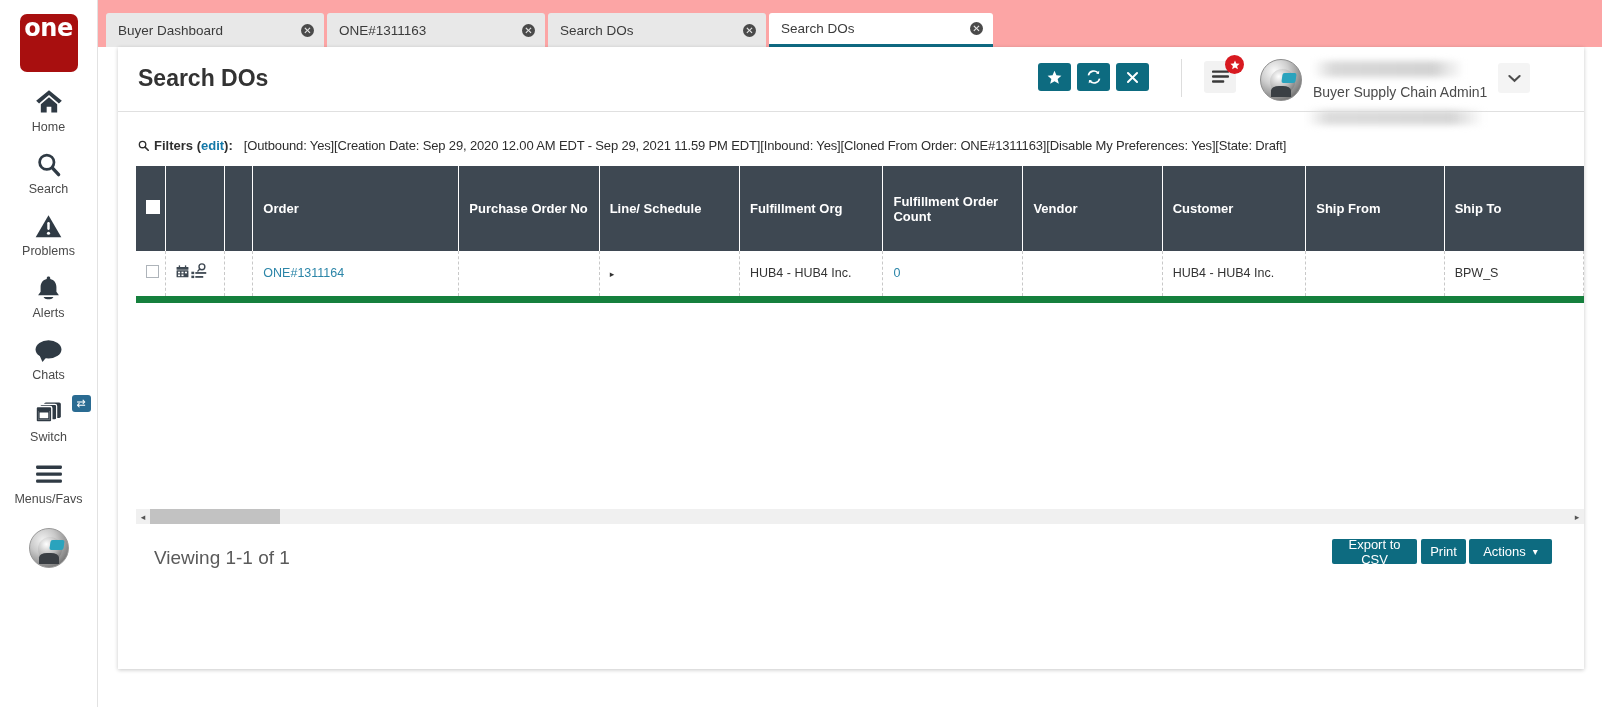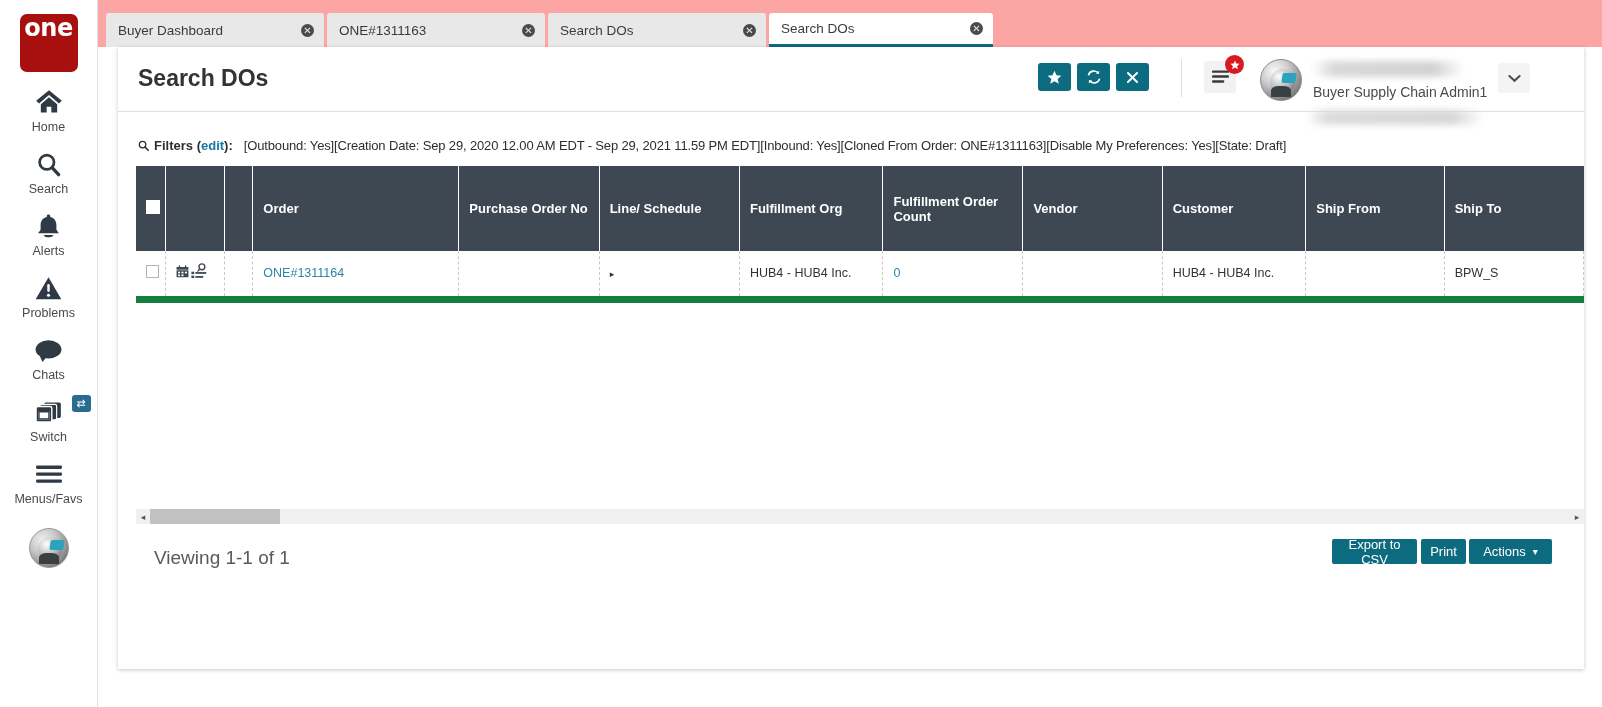--- a/index.html
+++ b/index.html
@@ -248,37 +248,37 @@
         <svg width="27" height="27" viewBox="0 0 24 24" fill="none" stroke="#2f3a44" stroke-width="2.4">
           <circle cx="10.5" cy="10" r="6.4"></circle>
             <line x1="15.4" y1="15" x2="21" y2="21" stroke-linecap="round" stroke-width="3"></line>
         </svg>
       </span>
       <span class="nav-label">Search</span>
     </div>
 
     <div class="nav-item">
       <span class="nav-icon">
-        <svg width="25" height="26" viewBox="0 0 22 24" fill="#2f3a44">
-          <path d="M11 1.4 C12 1.4 12.6 2 12.6 2.8 L12.6 3.6 C16.2 4.4 18.3 7.3 18.3 11 L18.3 15.4 L20.6 18.6 L1.4 18.6 L3.7 15.4 L3.7 11 C3.7 7.3 5.8 4.4 9.4 3.6 L9.4 2.8 C9.4 2 10 1.4 11 1.4 Z"></path>
-          <path d="M6.4 20.2 L15.6 20.2 C15.6 20.2 14.6 22.4 11 22.4 C7.4 22.4 6.4 20.2 6.4 20.2 Z"></path>
-        </svg>
-      </span>
-      <span class="nav-label">Alerts</span>
-    </div>
-
-    <div class="nav-item">
-      <span class="nav-icon">
         <svg width="27" height="25" viewBox="0 0 24 22" fill="#2f3a44">
           <path d="M12 1 L23.4 20.6 L0.6 20.6 Z"></path>
           <rect x="10.9" y="7" width="2.2" height="7" fill="#fff" rx="1"></rect>
           <circle cx="12" cy="17" r="1.4" fill="#fff"></circle>
         </svg>
       </span>
       <span class="nav-label">Problems</span>
+    </div>
+
+    <div class="nav-item">
+      <span class="nav-icon">
+        <svg width="25" height="26" viewBox="0 0 22 24" fill="#2f3a44">
+          <path d="M11 1.4 C12 1.4 12.6 2 12.6 2.8 L12.6 3.6 C16.2 4.4 18.3 7.3 18.3 11 L18.3 15.4 L20.6 18.6 L1.4 18.6 L3.7 15.4 L3.7 11 C3.7 7.3 5.8 4.4 9.4 3.6 L9.4 2.8 C9.4 2 10 1.4 11 1.4 Z"></path>
+          <path d="M6.4 20.2 L15.6 20.2 C15.6 20.2 14.6 22.4 11 22.4 C7.4 22.4 6.4 20.2 6.4 20.2 Z"></path>
+        </svg>
+      </span>
+      <span class="nav-label">Alerts</span>
     </div>
 
     <div class="nav-item">
       <span class="nav-icon">
         <svg width="29" height="25" viewBox="0 0 26 22" fill="#2f3a44">
           <ellipse cx="13" cy="10" rx="11.6" ry="8.2"></ellipse>
           <path d="M5 15.4 L7.6 21.2 L11.5 16.6 Z"></path>
         </svg>
       </span>
       <span class="nav-label">Chats</span>

